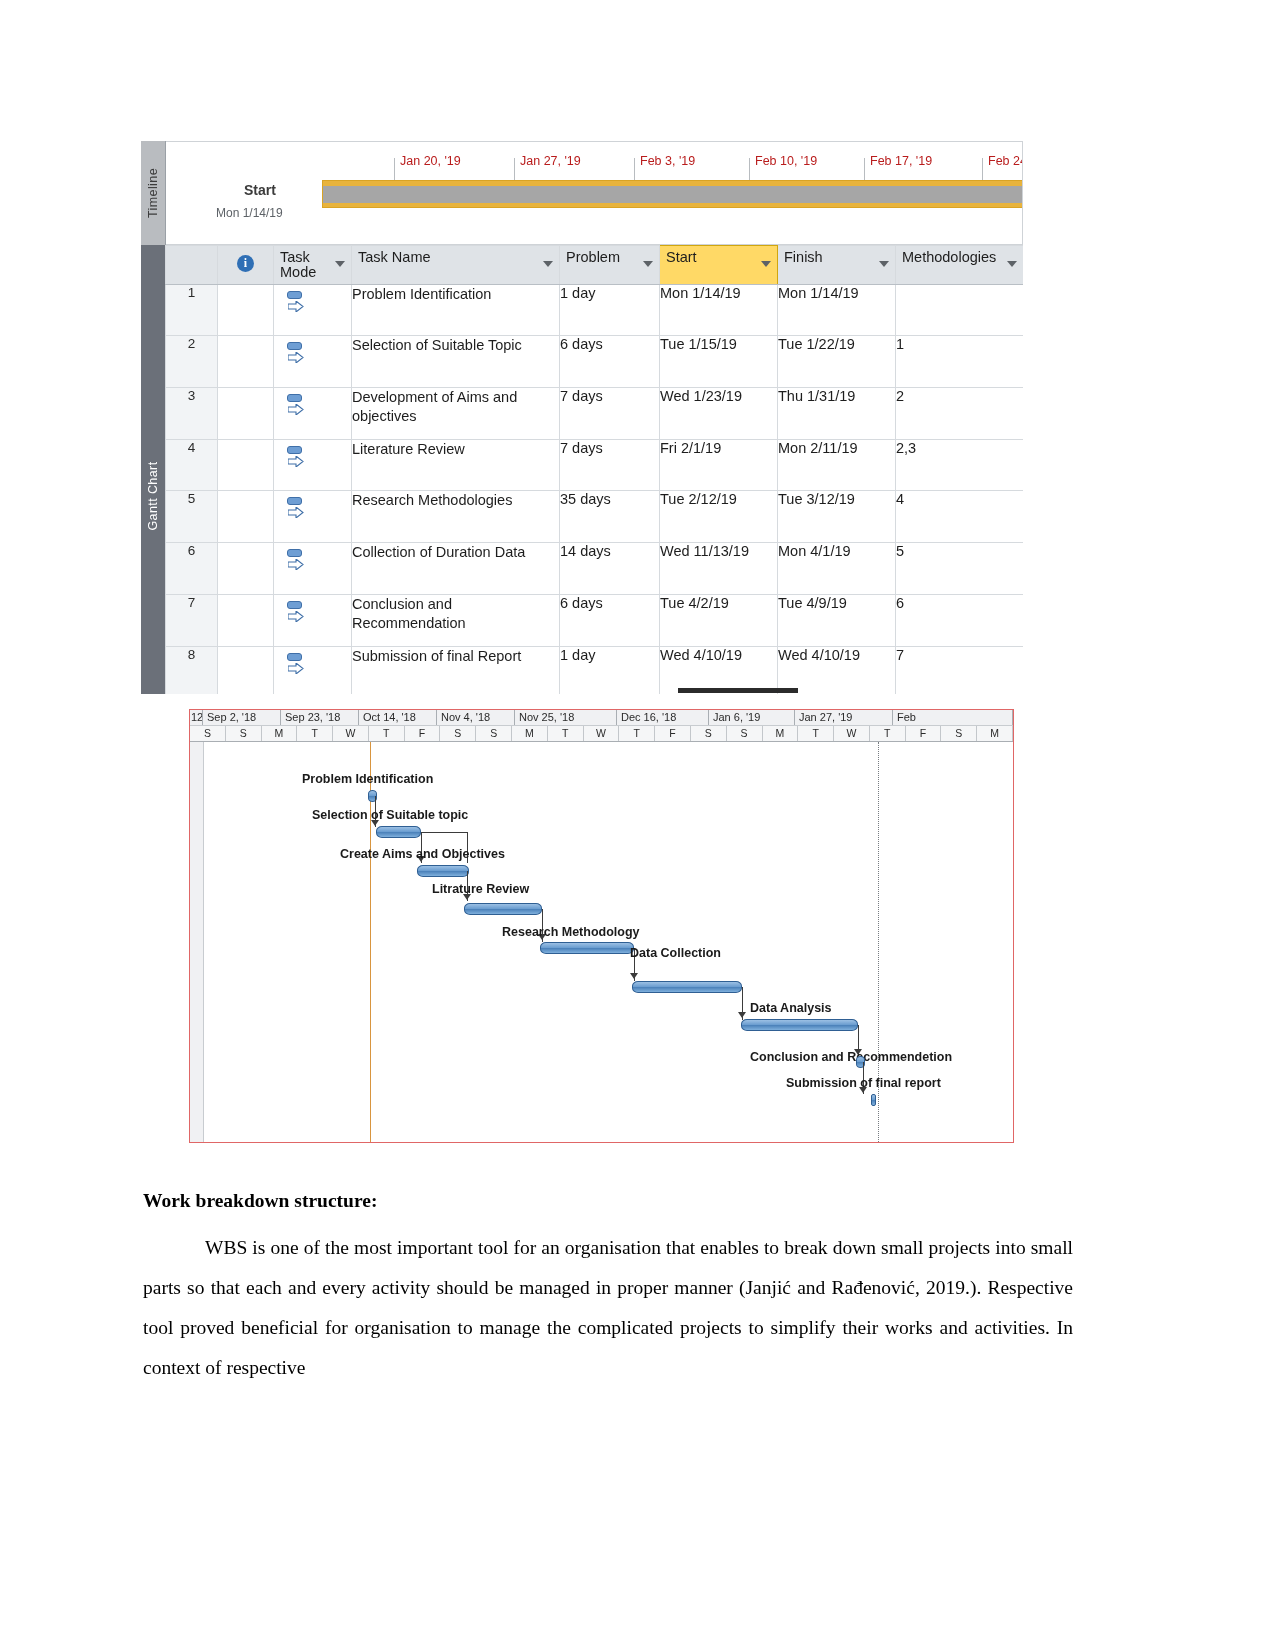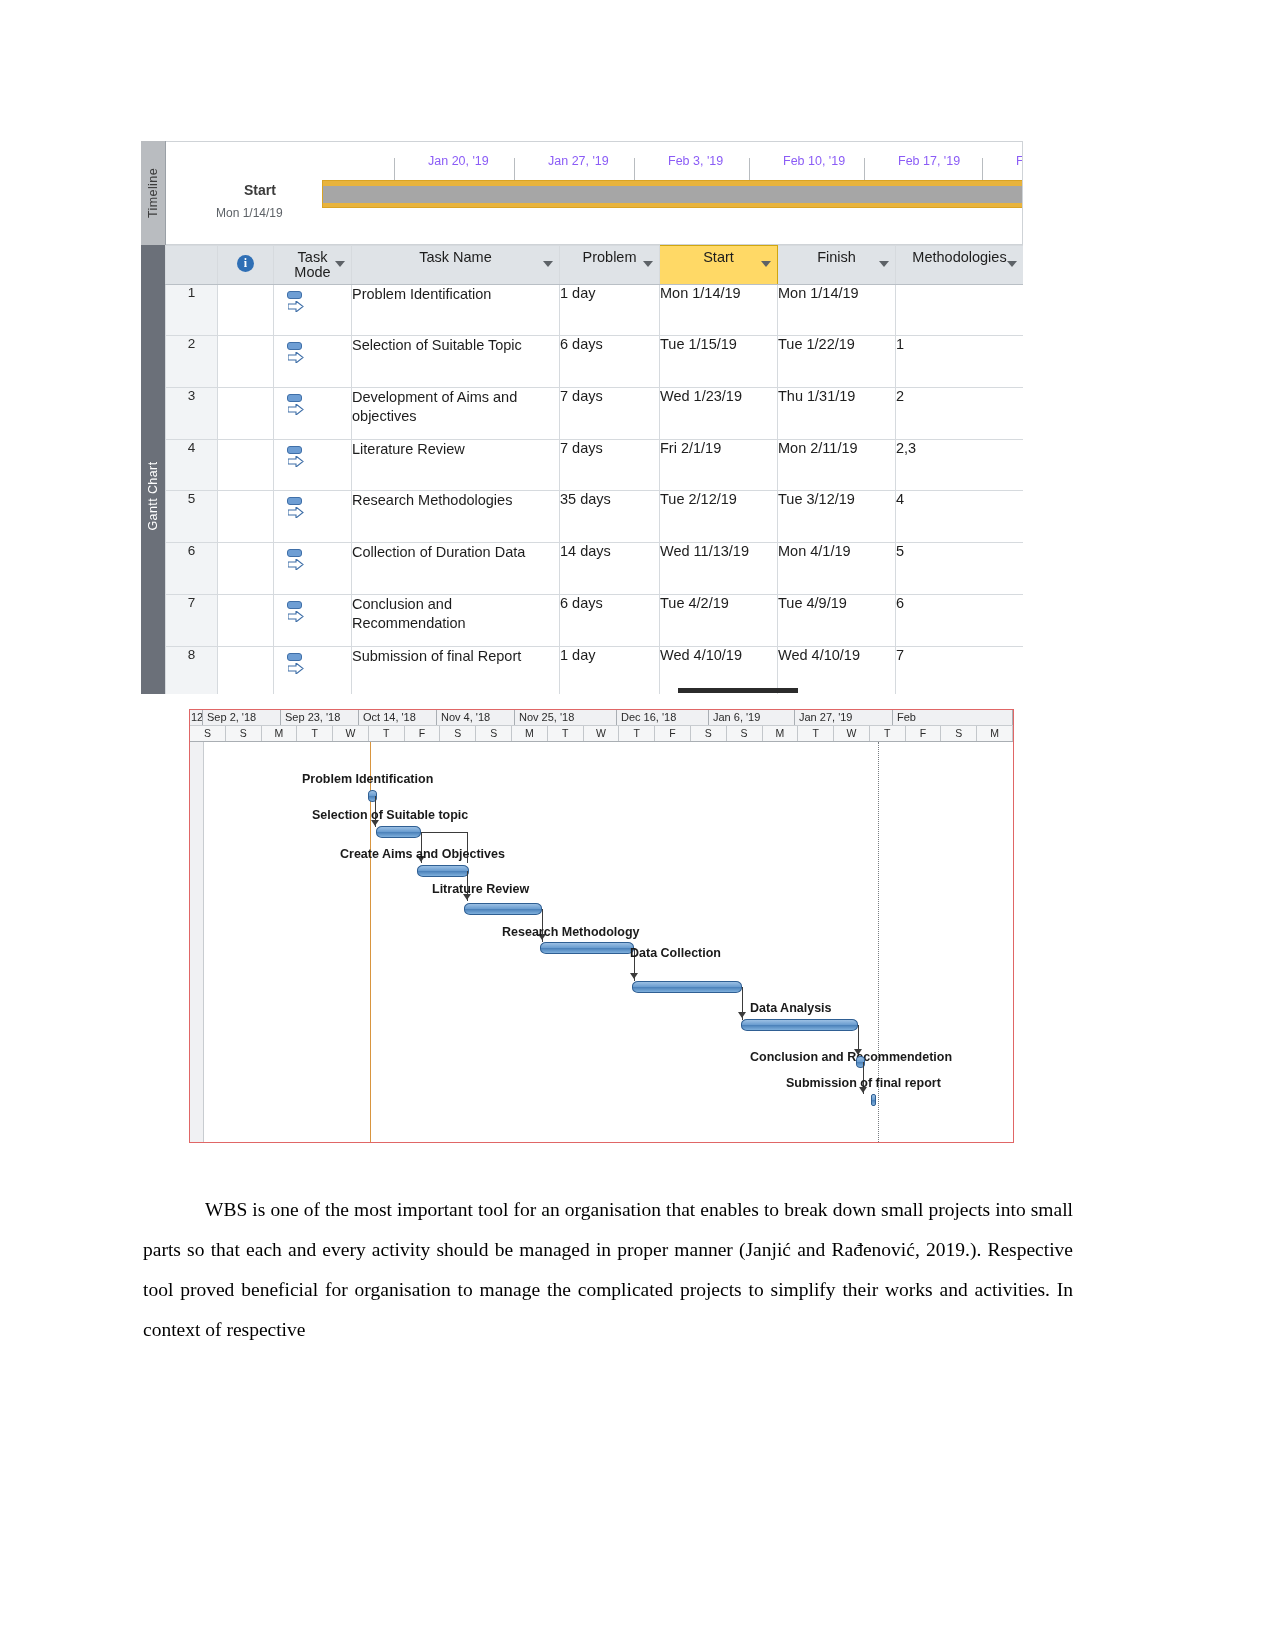--- a/index.html
+++ b/index.html
@@ -65,23 +65,22 @@
     position: absolute;
     top: 16px;
     width: 1px;
     height: 28px;
     background: #b8bcc0;
   }
   .tl-label {
     position: absolute;
     top: 12px;
     font-size: 12.5px;
-    color: #8b5cf6;
+    color: #b91c1c;
     white-space: nowrap;
-    margin-left: 28px;
   }
   .tl-bar-outer {
     position: absolute;
     left: 156px;
     right: -2px;
     top: 38px;
     height: 28px;
     background: #e8b33c;
     border: 1px solid #d9a324;
     box-sizing: border-box;
@@ -166,21 +165,20 @@
     font-weight: normal;
     text-align: left;
     position: relative;
     color: #1d1d1d;
     border-bottom: 1px solid #b9bfc5;
   }
   .th-inner {
     padding: 4px 6px 0 6px;
     line-height: 1.05;
     display: block;
-    text-align: center;
   }
   .filter-arrow {
     position: absolute;
     right: 6px;
     top: 15px;
     width: 0; height: 0;
     border-left: 5px solid transparent;
     border-right: 5px solid transparent;
     border-top: 6px solid #5d6267;
   }
@@ -674,14 +672,15 @@
     <div class="bar" style="left:666px; top:314px; width:9px"></div>
     <div class="link" style="left:673px; top:320px; height:32px; border-left-width:1px;"></div>
     <div class="arrow-down" style="left:669px; top:345px"></div>
 
     <div class="bar-label" style="left:596px; top:334px">Submission of final report</div>
     <div class="bar" style="left:681px; top:352px; width:5px; border-radius:2px;"></div>
   </div>
 </div>
 
 <div class="doc-text">
+  <h2 class="doc-heading">Work breakdown structure:</h2>
   <p class="doc-para">WBS is one of the most important tool for an organisation that enables to break down small projects into small parts so that each and every activity should be managed in proper manner (Janjić  and Rađenović,  2019.). Respective tool proved beneficial for organisation to manage the complicated projects to simplify their works and activities. In context of respective</p>
 </div>
 
 </body></html>

